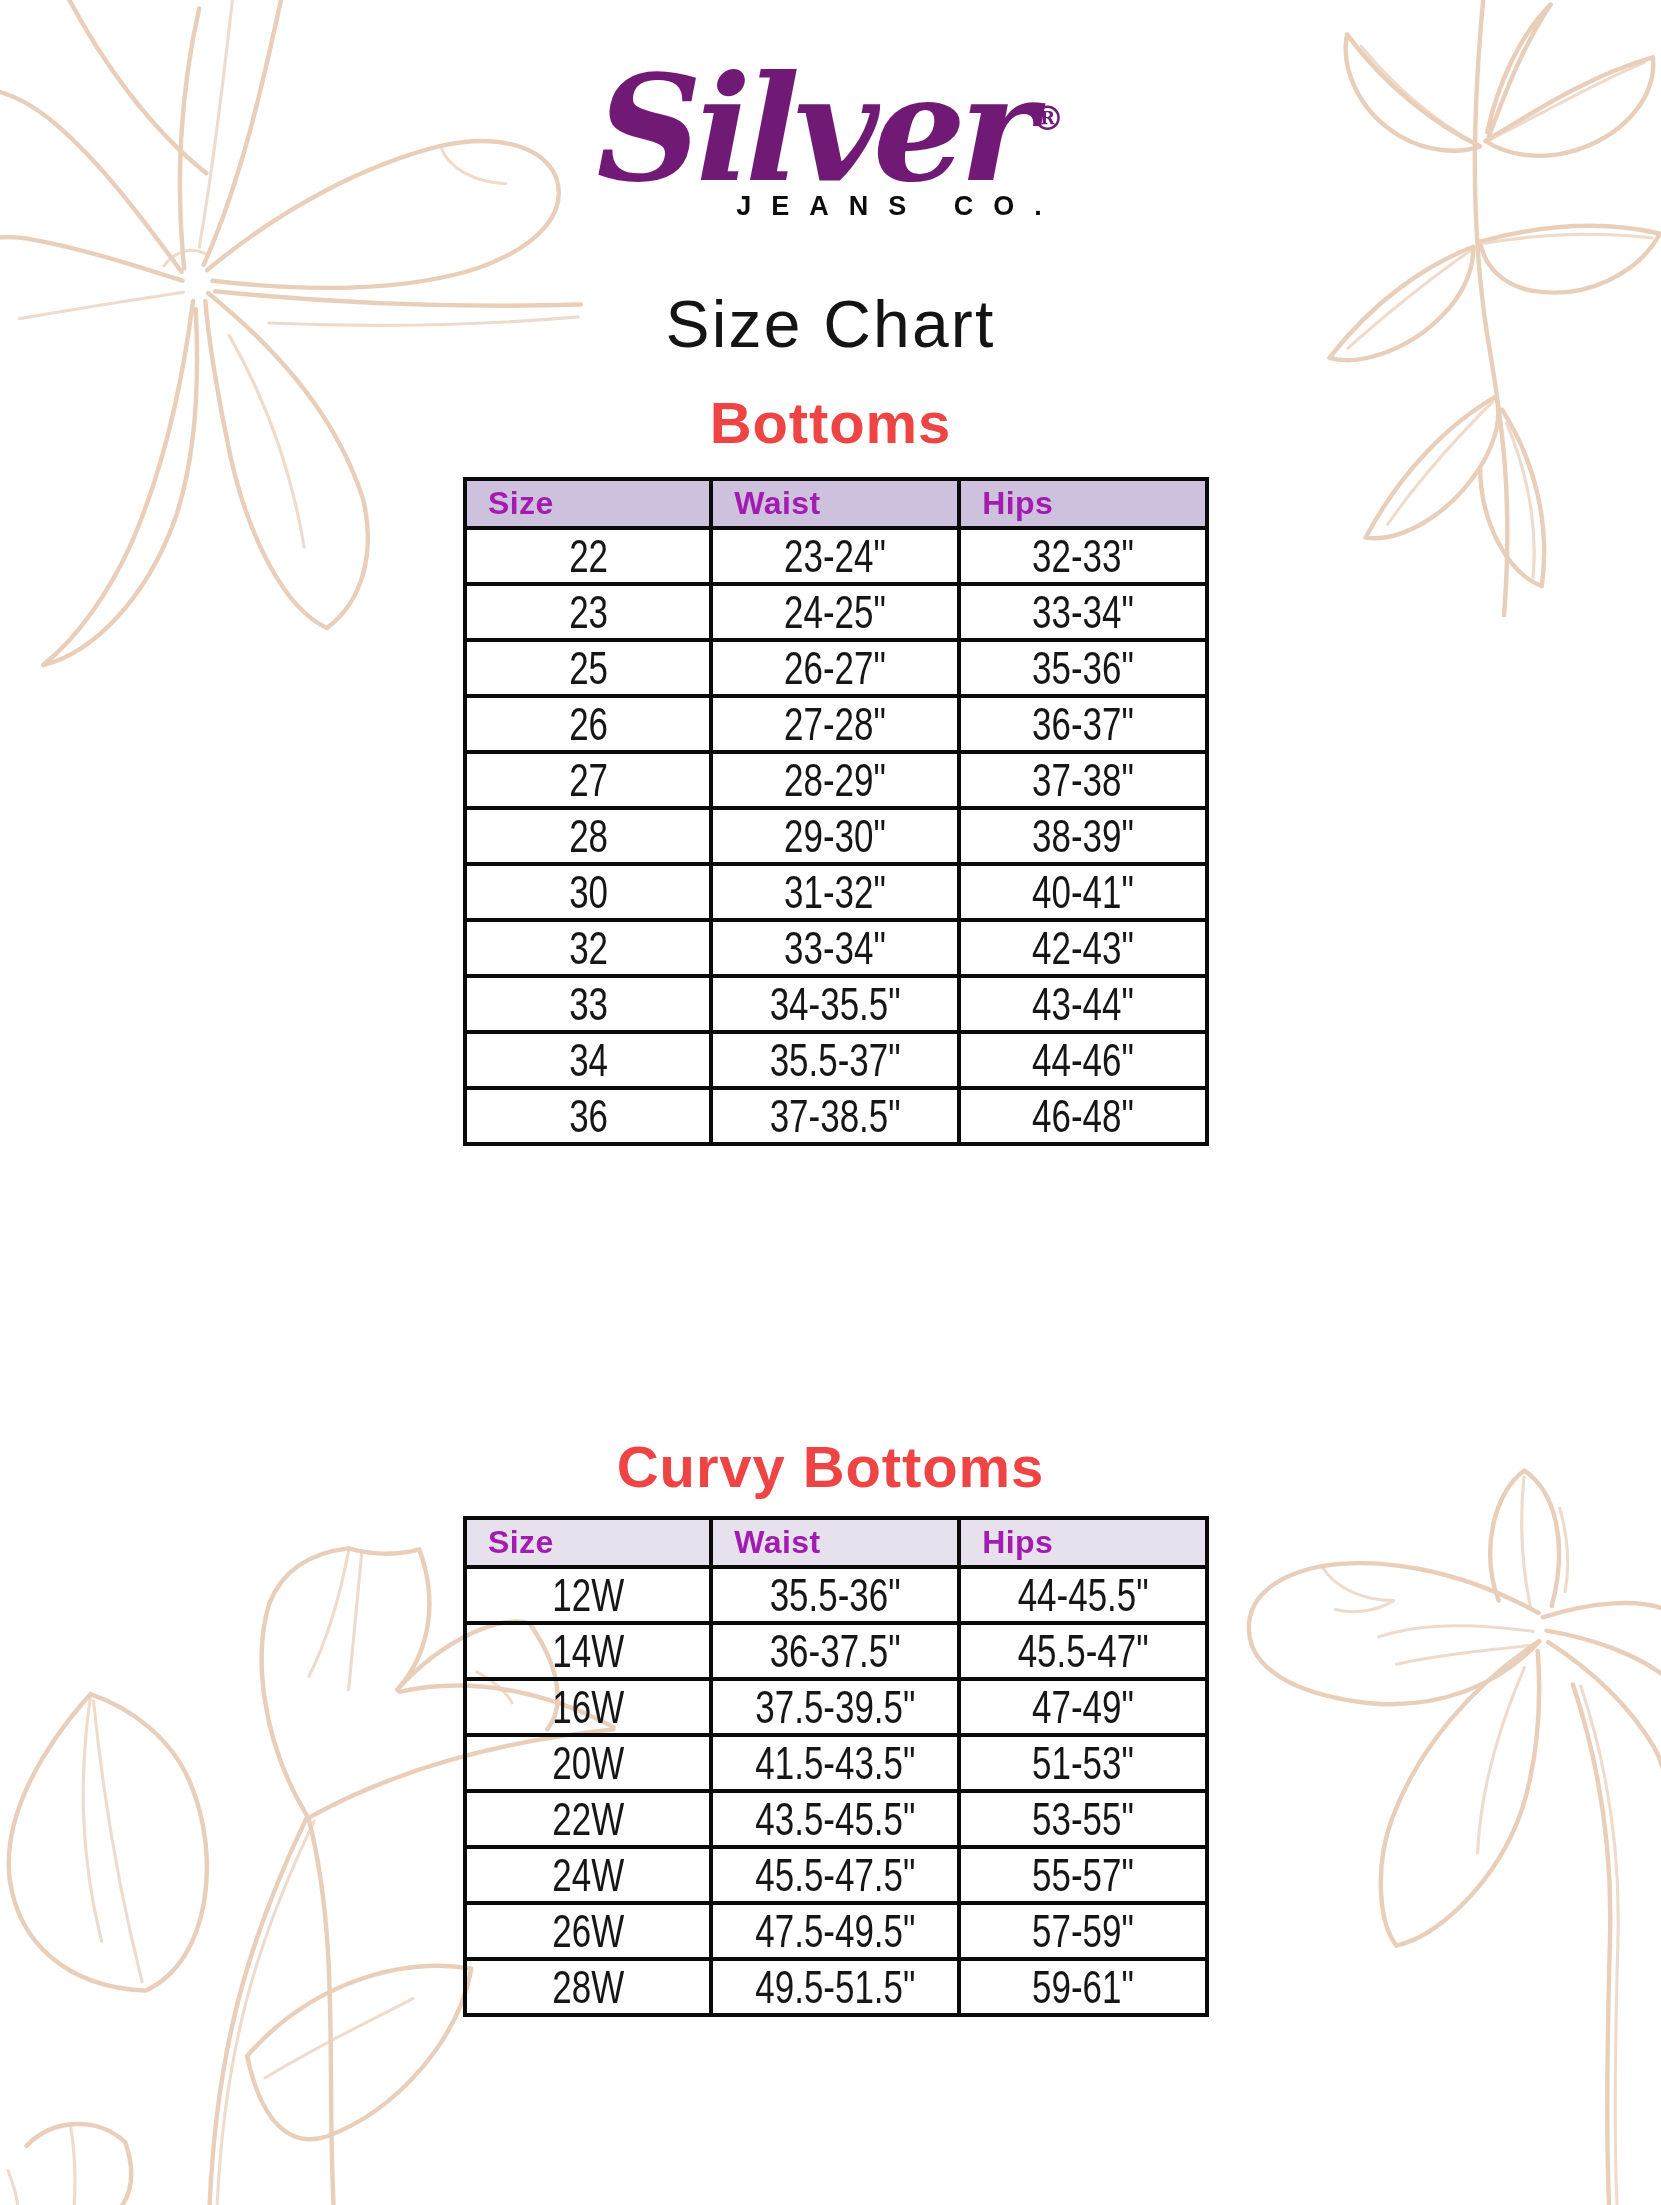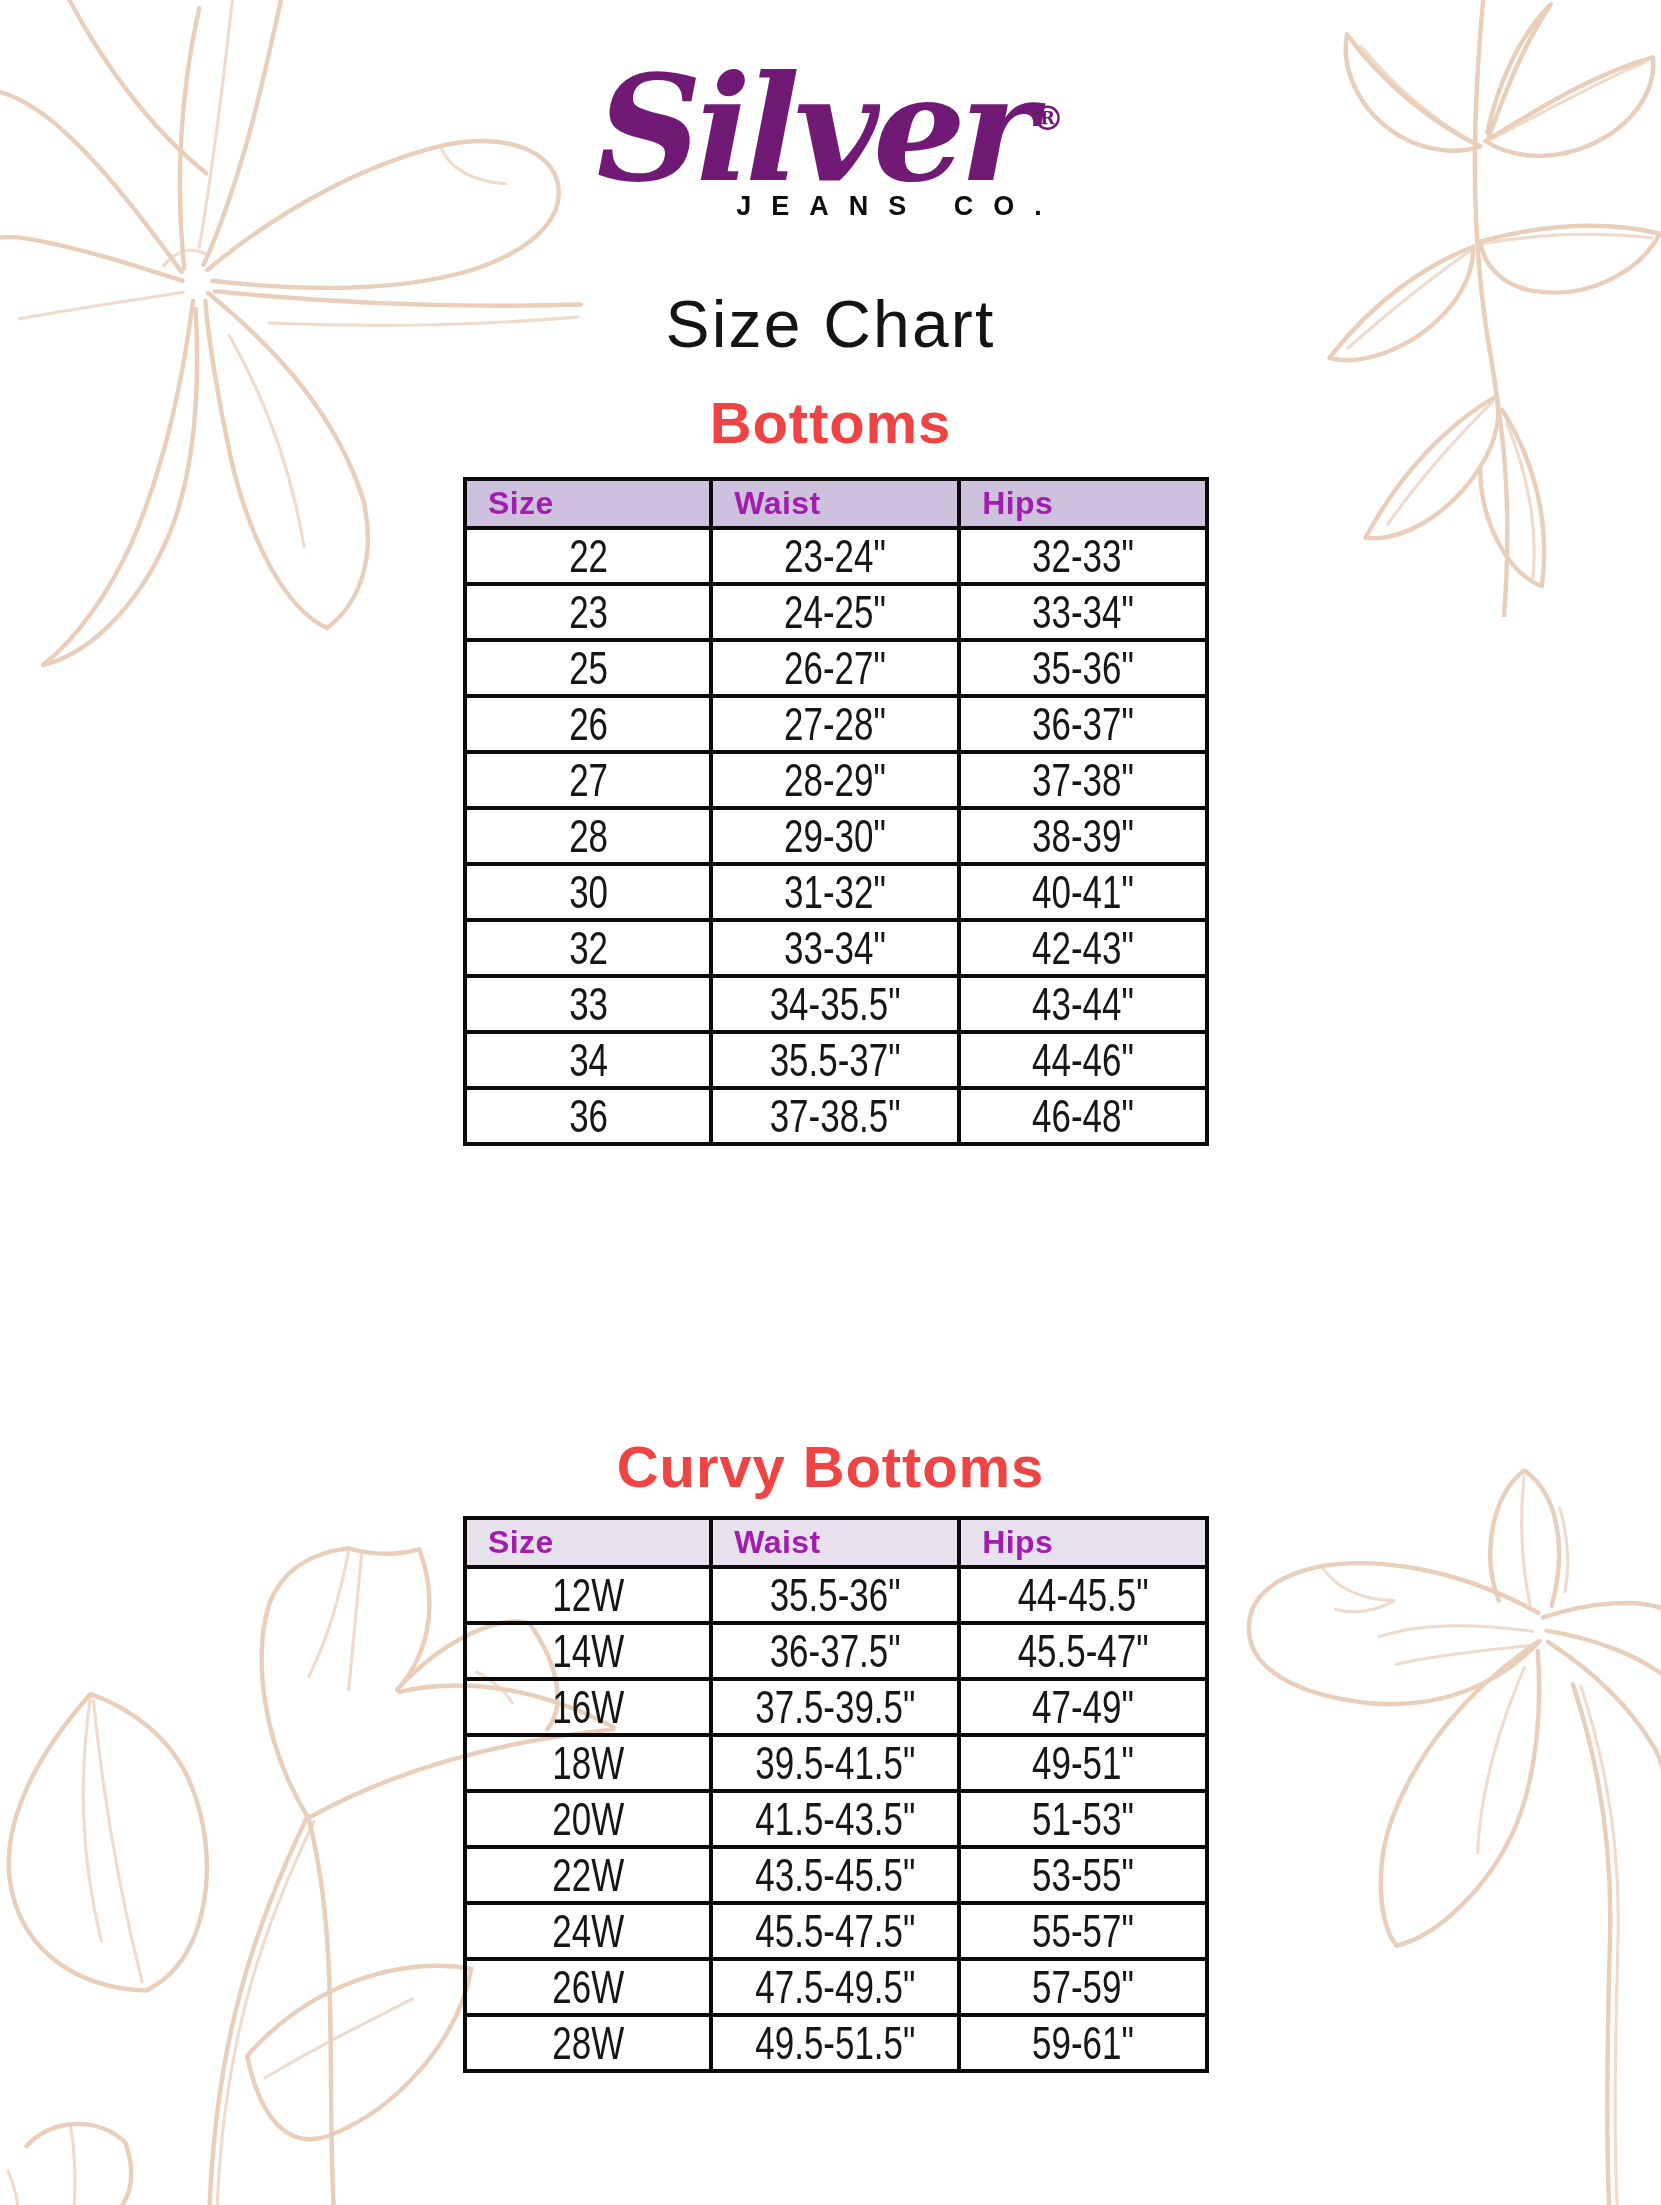--- a/index.html
+++ b/index.html
@@ -257,25 +257,20 @@
           <td><span class="cnd">14W</span></td>
           <td><span class="cnd">36-37.5"</span></td>
           <td><span class="cnd">45.5-47"</span></td>
         </tr>
         <tr>
           <td><span class="cnd">16W</span></td>
           <td><span class="cnd">37.5-39.5"</span></td>
           <td><span class="cnd">47-49"</span></td>
         </tr>
         <tr>
-          <td><span class="cnd">18W</span></td>
-          <td><span class="cnd">39.5-41.5"</span></td>
-          <td><span class="cnd">49-51"</span></td>
-        </tr>
-        <tr>
           <td><span class="cnd">20W</span></td>
           <td><span class="cnd">41.5-43.5"</span></td>
           <td><span class="cnd">51-53"</span></td>
         </tr>
         <tr>
           <td><span class="cnd">22W</span></td>
           <td><span class="cnd">43.5-45.5"</span></td>
           <td><span class="cnd">53-55"</span></td>
         </tr>
         <tr>

